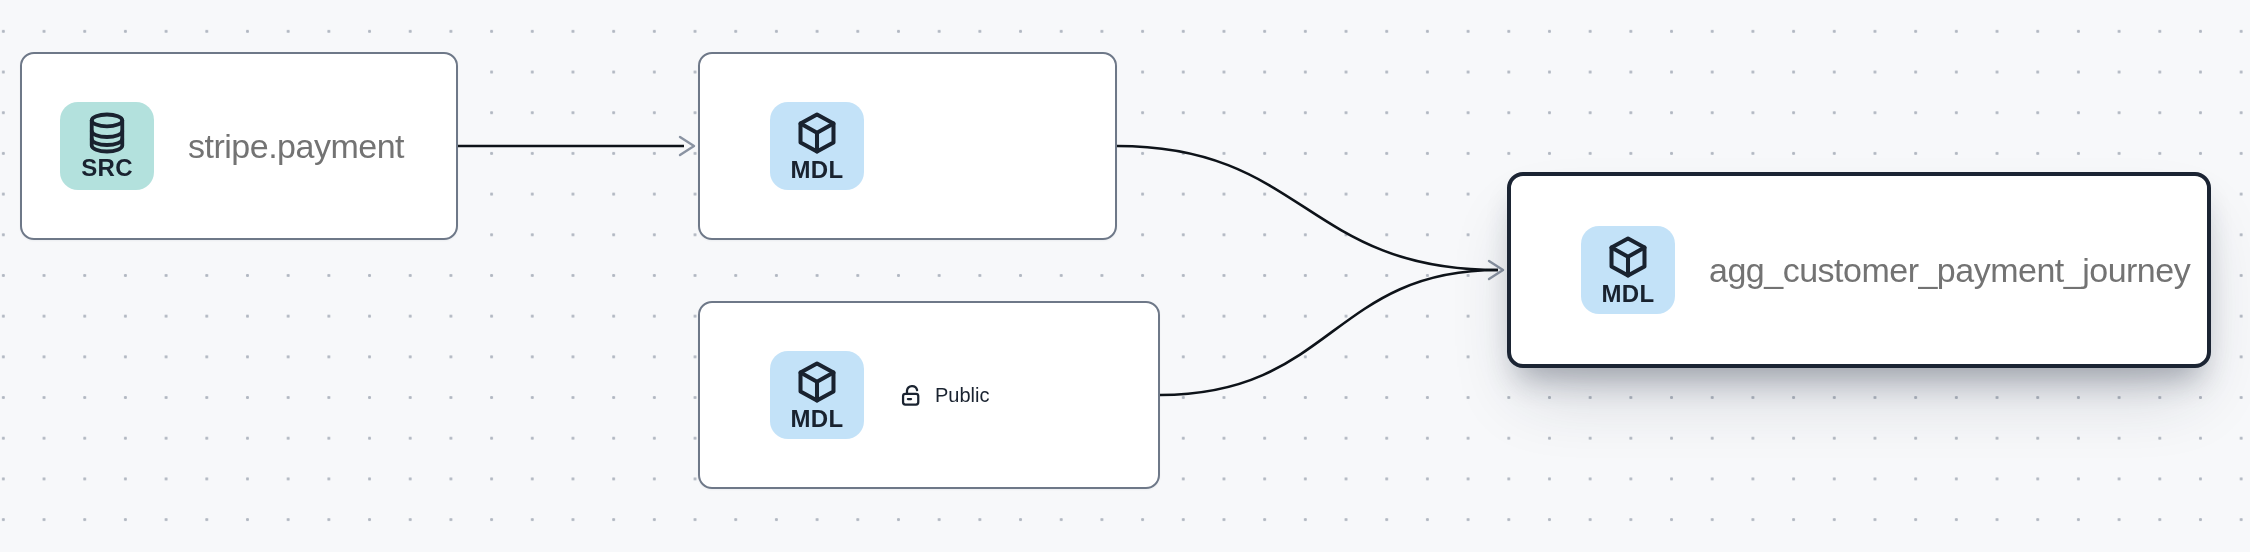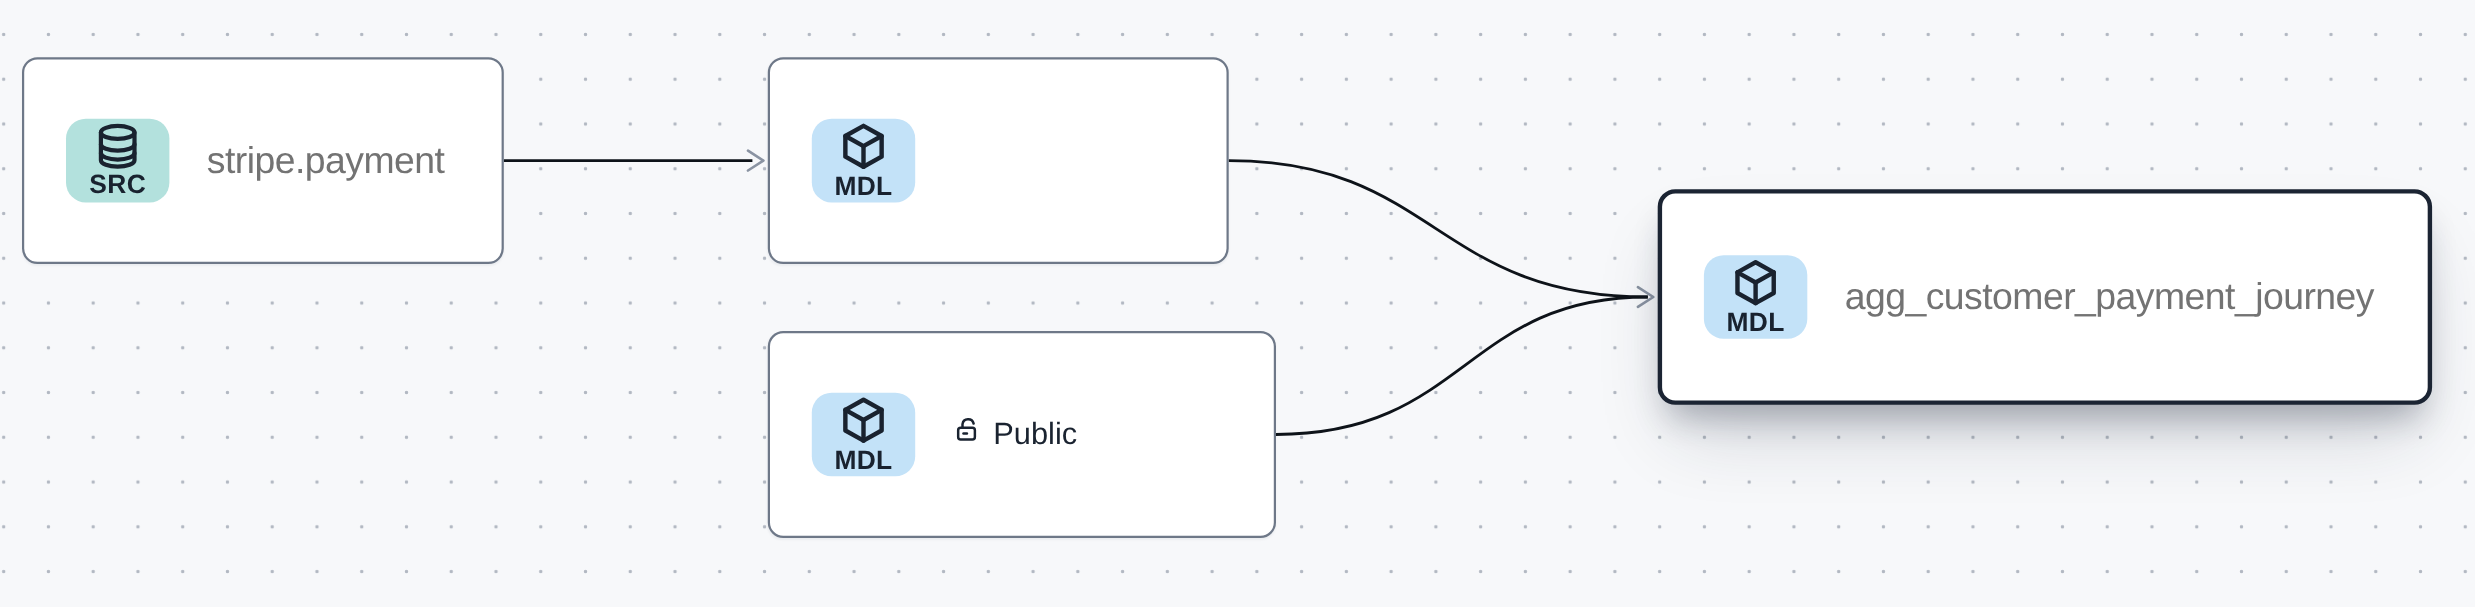--- a/index.html
+++ b/index.html
@@ -40,42 +40,42 @@
     border: 4.5px solid #1b2433;
     border-radius: 16px;
     box-shadow: 0 20px 30px -10px rgba(30,40,60,0.30),
                 0 38px 70px -16px rgba(30,40,60,0.20);
   }
   .node-stripe-payment { left: 20px;   top: 52px;  width: 438px; height: 188px; }
   .node-stg-payments   { left: 698px;  top: 52px;  width: 419px; height: 188px; }
   .node-fct-orders     { left: 698px;  top: 301px; width: 462px; height: 188px; }
   .node-agg            { left: 1507px; top: 172px; width: 704px; height: 196px; }
   .badge {
-    width: 94px; height: 76px;
+    width: 94px; height: 88px;
     border-radius: 18px;
     flex: 0 0 auto;
     display: flex; flex-direction: column;
     align-items: center; justify-content: center;
     gap: 1px;
   }
   .badge.src { background: #b3e1dd; }
-  .badge.mdl { background: #c3e2f8; }
+  .badge.mdl { background: #c3e2f8; margin-left: 32px; }
   .badge svg { display: block; }
   .badge-label {
     font-size: 24px; font-weight: 700; letter-spacing: 0.3px;
     color: #19222f; line-height: 26px;
   }
   .node-title {
     font-size: 34px; color: #737373; letter-spacing: -0.5px;
     line-height: 42px; white-space: nowrap;
   }
   .node-text { display: flex; flex-direction: column; justify-content: center; }
   .node-meta {
-    display: flex; align-items: flex-start; gap: 10px;
-    color: #1a2330; font-size: 28px; line-height: 36px;
+    display: flex; align-items: center; gap: 10px;
+    color: #1a2330; font-size: 20px; line-height: 36px;
   }
   .node-meta svg { display: block; }
 </style>
 </head>
 <body>
 
 <div class="canvas">
 
   <svg class="edge-layer">
     <path class="edge" d="M 458 146 L 684 146"></path>

